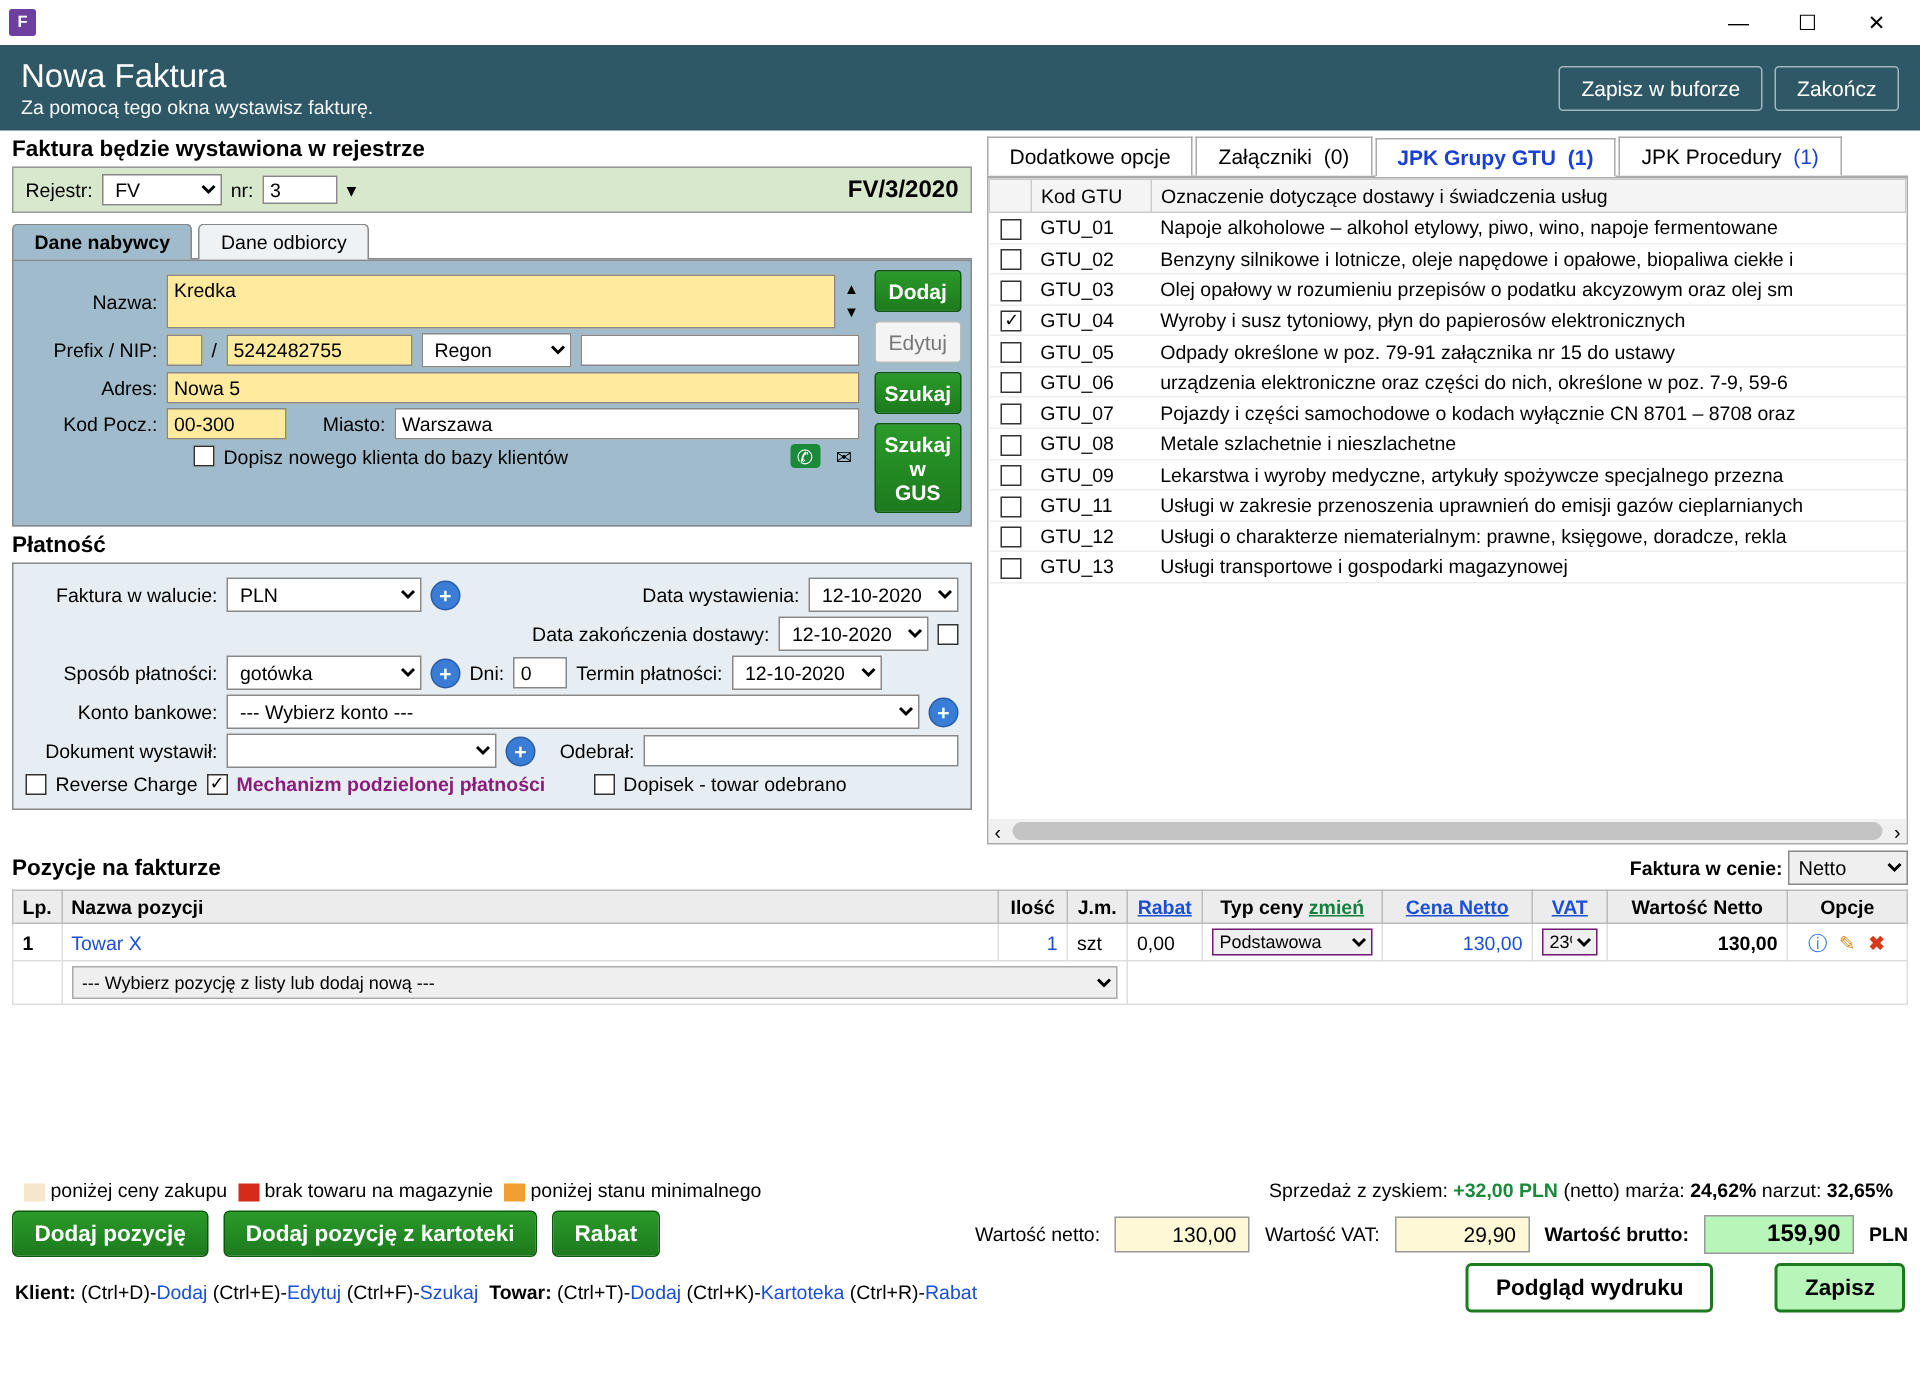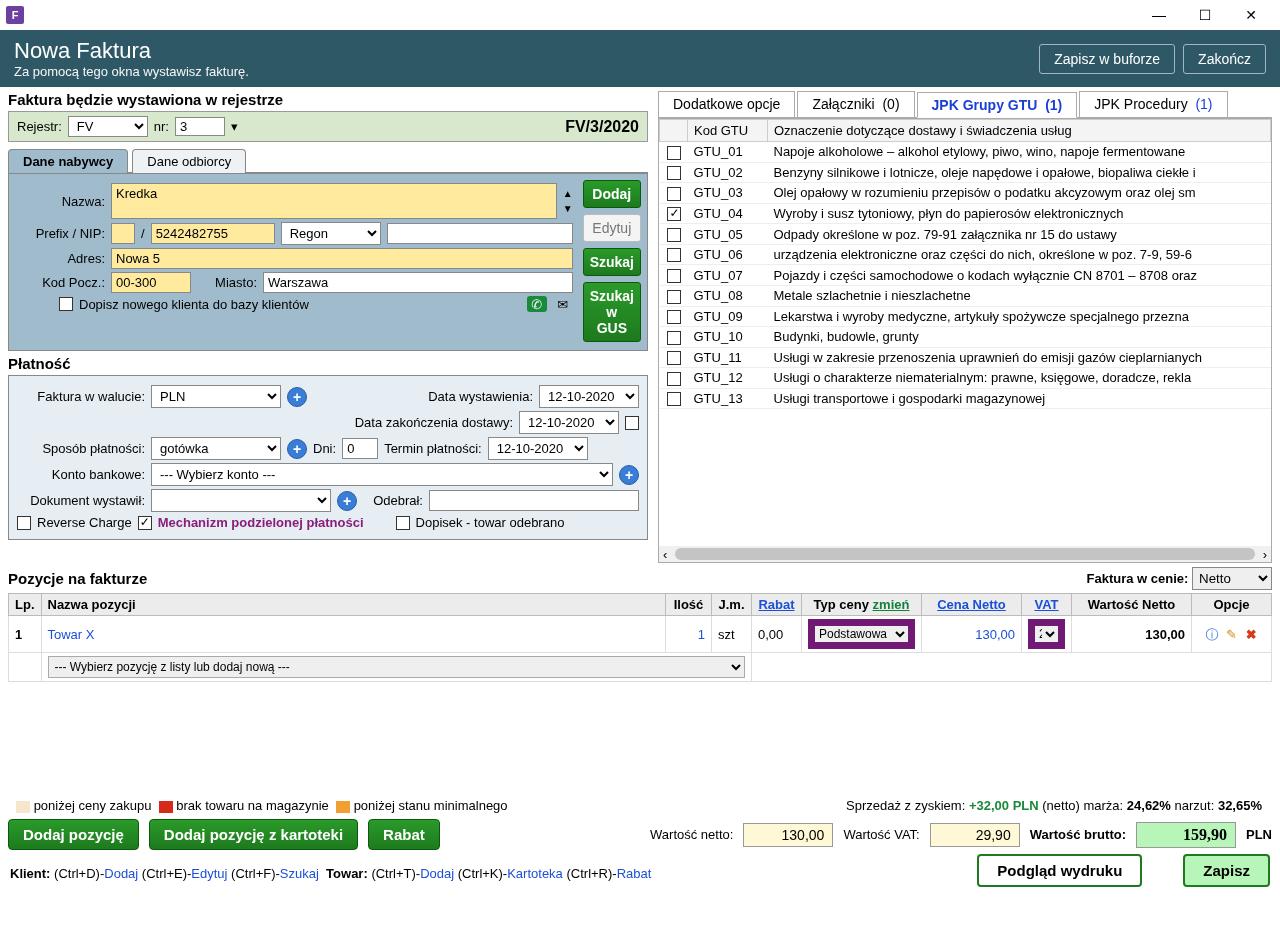--- a/index.html
+++ b/index.html
@@ -57,30 +57,30 @@
 .gtu-scroll .thumb { background: #c4c4c4; height: 12px; border-radius: 6px; }
 
 .items-section { padding: 4px 8px; }
 .items-head { display: flex; align-items: center; }
 .items-head .title { font-weight: bold; font-size: 15px; flex: 1; }
 .items-table { width: 100%; border-collapse: collapse; margin-top: 3px; }
 .items-table th { background: #ececec; border: 1px solid #bbb; padding: 3px 6px; font-size: 13px; font-weight: bold; }
 .items-table td { border: 1px solid #ddd; padding: 3px 6px; font-size: 13px; }
 .items-table .link { color: #1a4fd6; text-decoration: underline; cursor: pointer; }
 .items-table .linkg { color: #15803d; text-decoration: underline; }
-.items-table select { border: 7px solid #701a75; font-size: 12px; }
+.items-table select { border: 1px solid #701a75; font-size: 12px; }
 .action-icon { display: inline-block; width: 16px; height: 16px; text-align: center; }
 
 .legend { padding: 2px 8px; font-size: 13px; }
 .legend-sq { display: inline-block; width: 14px; height: 12px; vertical-align: middle; }
 .bottom-bar { display: flex; align-items: center; padding: 4px 8px; gap: 10px; }
 .big-g-btn { background: linear-gradient(#2a9a2a,#1d7a1d); color: #fff; border: 1px solid #0b5a0b; padding: 6px 14px; font-size: 15px; font-weight: bold; border-radius: 4px; cursor: pointer; }
 .val-box { border: 1px solid #999; padding: 3px 8px; font-size: 14px; width: 90px; text-align: right; display: inline-block; }
 .val-box.y { background: #fff8d6; }
-.val-box.g { background: #b8f5b8; font-weight: bold; font-size: 16px; width: 100px; font-family: Liberation Serif, serif; }
+.val-box.g { background: #b8f5b8; font-weight: bold; font-size: 16px; width: 100px; }
 .footer-help { padding: 6px 10px; font-size: 13px; }
 .footer-help a { color: #1a4fd6; text-decoration: none; font-weight: normal; }
 .footer-btns { float: right; display: flex; gap: 8px; padding: 0 10px 6px 0; }
 .footer-btn { border: 2px solid #1d7a1d; background: #fff; color: #000; padding: 6px 18px; font-size: 15px; font-weight: bold; border-radius: 4px; cursor: pointer; }
 .footer-btn.green { background: #b8f5b8; margin-left: 33px; }
 .profit { text-align: right; padding: 0 10px; font-size: 13px; }
 .profit .pos { color: #1a8a3a; font-weight: bold; }
 </style>
 </head>
 <body>
@@ -141,21 +141,21 @@
           <div class="row">
             <span class="lbl" style="width:88px">Adres:</span>
             <input class="inp yellow" style="flex: 1 1 0%;" value="Nowa 5">
           </div>
           <div class="row">
             <span class="lbl" style="width:88px">Kod Pocz.:</span>
             <input class="inp yellow" style="width: 80px;" value="00-300">
             <span class="lbl" style="width:60px;text-align:right">Miasto:</span>
             <input class="inp" style="flex: 1 1 0%;" value="Warszawa">
           </div>
-          <div class="row" style="margin-left:42px">
+          <div class="row" style="margin-left:112px">
             <span class="chk"></span>
             <span>Dopisz nowego klienta do bazy klientów</span>
             <span style="flex:1"></span>
             <span class="small-icon" style="background:#1a8a3a;color:#fff;border-radius:3px">✆</span>
             <span class="small-icon">✉</span>
           </div>
         </div>
         <div class="buyer-btns">
           <div class="g-btn">Dodaj</div>
           <div class="g-btn gray">Edytuj</div>
@@ -268,25 +268,20 @@
             </tr>
             <tr>
               <td><span class="chk"></span></td>
               <td>GTU_08</td>
               <td>Metale szlachetnie i nieszlachetne</td>
             </tr>
             <tr>
               <td><span class="chk"></span></td>
               <td>GTU_09</td>
               <td>Lekarstwa i wyroby medyczne, artykuły spożywcze specjalnego przezna</td>
-            </tr>
-            <tr>
-              <td><span class="chk"></span></td>
-              <td>GTU_10</td>
-              <td>Budynki, budowle, grunty</td>
             </tr>
             <tr>
               <td><span class="chk"></span></td>
               <td>GTU_11</td>
               <td>Usługi w zakresie przenoszenia uprawnień do emisji gazów cieplarnianych</td>
             </tr>
             <tr>
               <td><span class="chk"></span></td>
               <td>GTU_12</td>
               <td>Usługi o charakterze niematerialnym: prawne, księgowe, doradcze, rekla</td>

